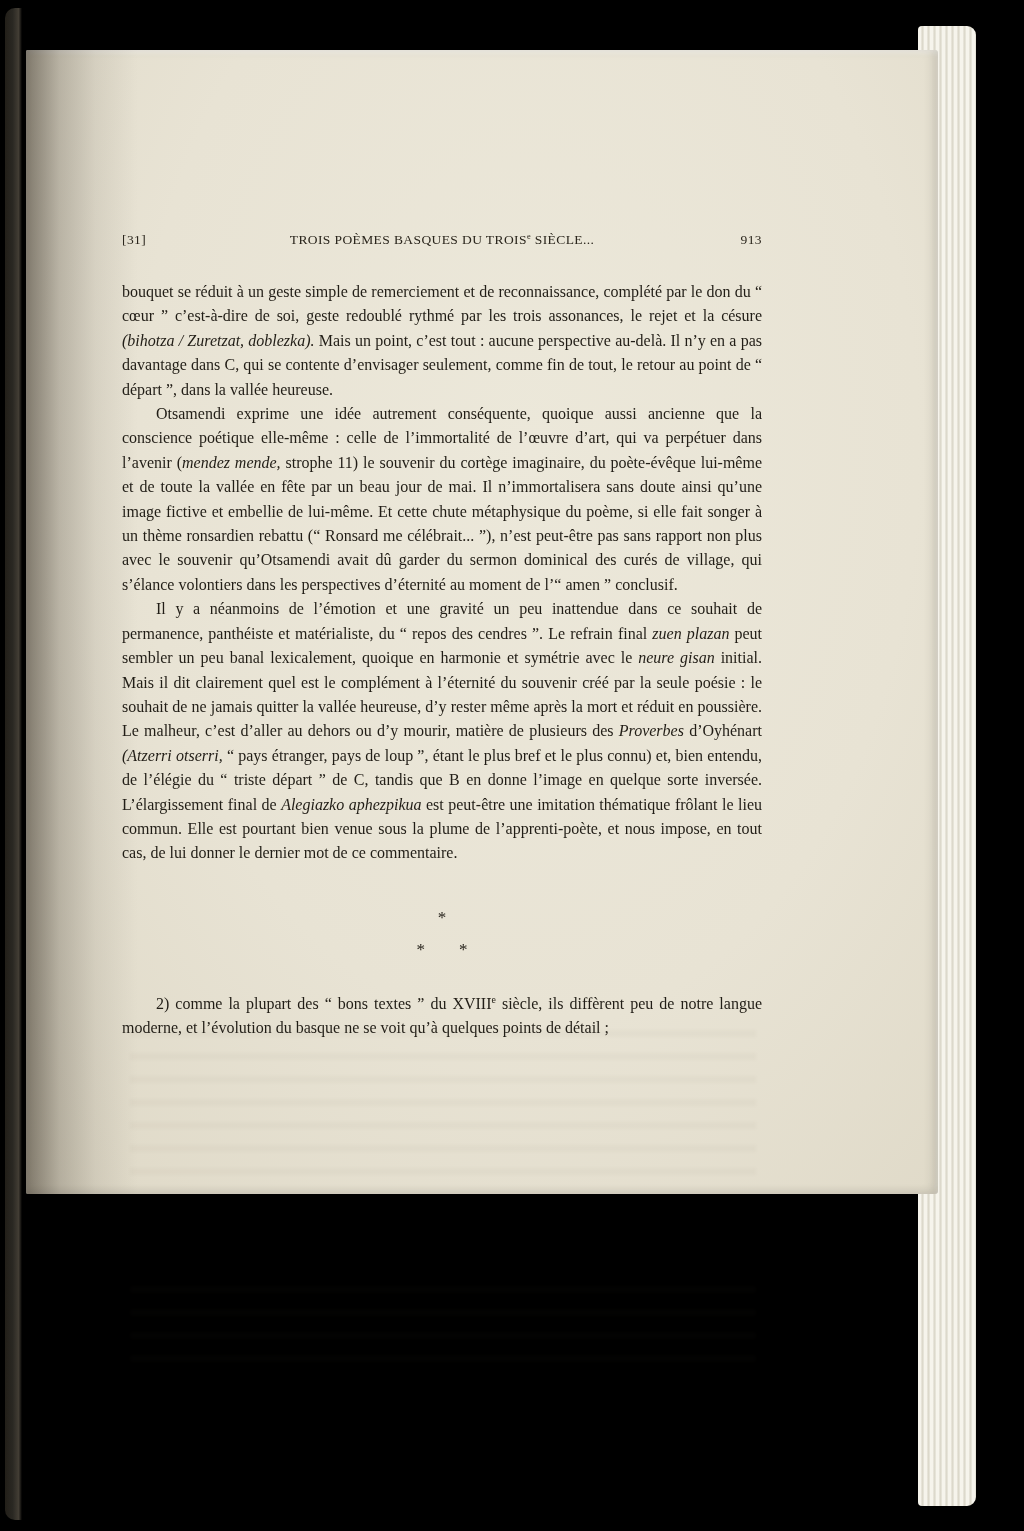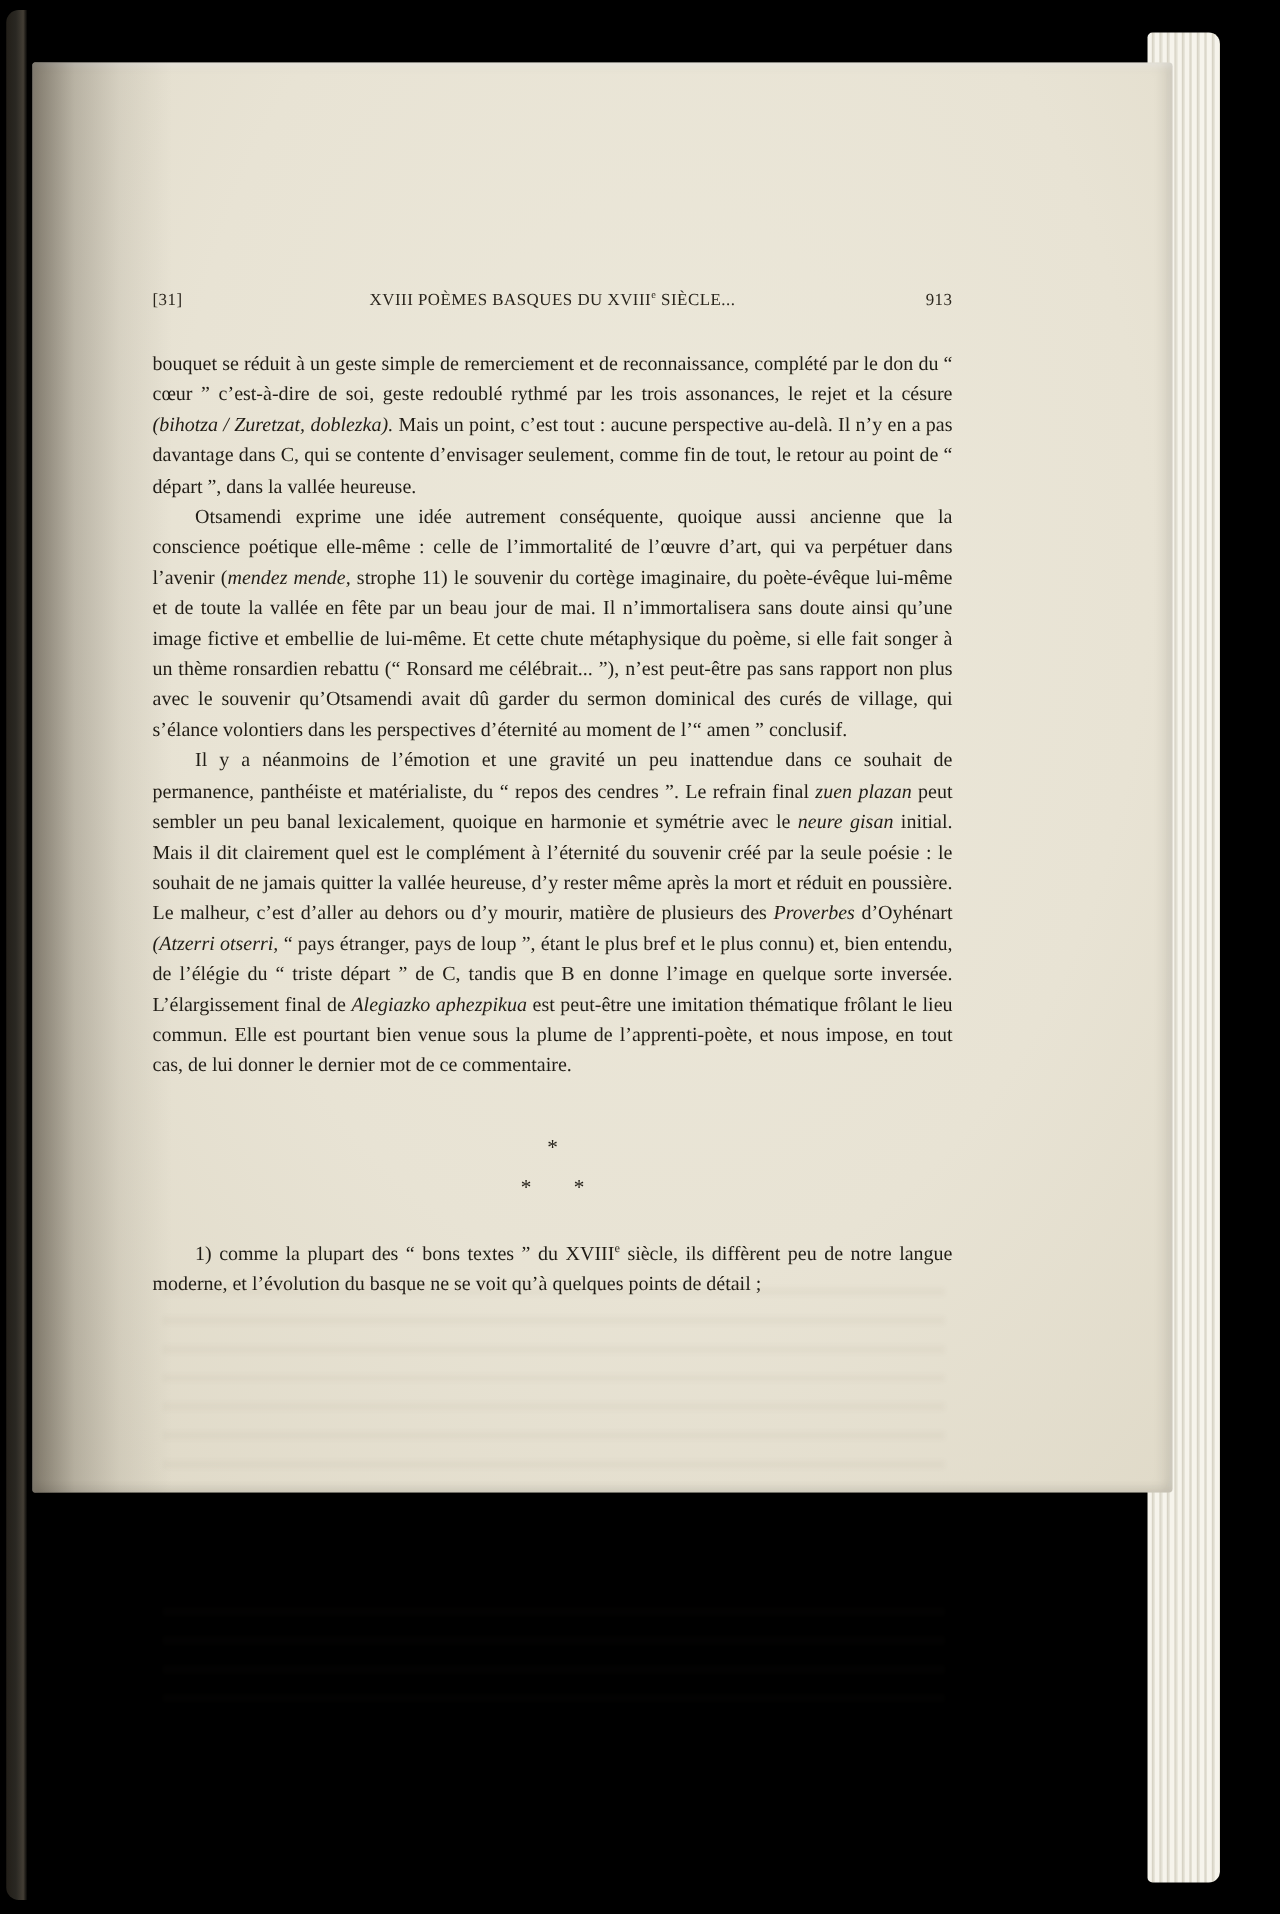--- a/index.html
+++ b/index.html
@@ -64,35 +64,35 @@
 
   <div class="page">
     <div class="gutter-shadow"></div>
     <div class="bleed bleed-a"></div>
     <div class="bleed bleed-b"></div>
 
     <div class="content">
 
       <div class="running-header">
         <span class="header-left">[31]</span>
-        <span class="header-title"><span>XVIII POÈMES BASQUES DU XVIII</span><sup>e</sup><span> SIÈCLE...</span></span>
+        <span class="header-title"><span>TROIS POÈMES BASQUES DU TROIS</span><sup>e</sup><span> SIÈCLE...</span></span>
         <span class="header-right">913</span>
       </div>
 
       <div class="body-text">
         <p class="para noindent"><span>bouquet se réduit à un geste simple de remerciement et de reconnaissance, complété par le don du “ cœur ” c’est-à-dire de soi, geste redoublé rythmé par les trois assonances, le rejet et la césure </span><i>(bihotza / Zuretzat, doblezka).</i><span> Mais un point, c’est tout : aucune perspective au-delà. Il n’y en a pas davantage dans C, qui se contente d’envisager seulement, comme fin de tout, le retour au point de “ départ ”, dans la vallée heureuse.</span></p>
         <p class="para"><span>Otsamendi exprime une idée autrement conséquente, quoique aussi ancienne que la conscience poétique elle-même : celle de l’immortalité de l’œuvre d’art, qui va perpétuer dans l’avenir (</span><i>mendez mende,</i><span> strophe 11) le souvenir du cortège imaginaire, du poète-évêque lui-même et de toute la vallée en fête par un beau jour de mai. Il n’immortalisera sans doute ainsi qu’une image fictive et embellie de lui-même. Et cette chute métaphysique du poème, si elle fait songer à un thème ronsardien rebattu (“ Ronsard me célébrait... ”), n’est peut-être pas sans rapport non plus avec le souvenir qu’Otsamendi avait dû garder du sermon dominical des curés de village, qui s’élance volontiers dans les perspectives d’éternité au moment de l’“ amen ” conclusif.</span></p>
         <p class="para"><span>Il y a néanmoins de l’émotion et une gravité un peu inattendue dans ce souhait de permanence, panthéiste et matérialiste, du “ repos des cendres ”. Le refrain final </span><i>zuen plazan</i><span> peut sembler un peu banal lexicalement, quoique en harmonie et symétrie avec le </span><i>neure gisan</i><span> initial. Mais il dit clairement quel est le complément à l’éternité du souvenir créé par la seule poésie : le souhait de ne jamais quitter la vallée heureuse, d’y rester même après la mort et réduit en poussière. Le malheur, c’est d’aller au dehors ou d’y mourir, matière de plusieurs des </span><i>Proverbes</i><span> d’Oyhénart </span><i>(Atzerri otserri,</i><span> “ pays étranger, pays de loup ”, étant le plus bref et le plus connu) et, bien entendu, de l’élégie du “ triste départ ” de C, tandis que B en donne l’image en quelque sorte inversée. L’élargissement final de </span><i>Alegiazko aphezpikua</i><span> est peut-être une imitation thématique frôlant le lieu commun. Elle est pourtant bien venue sous la plume de l’apprenti-poète, et nous impose, en tout cas, de lui donner le dernier mot de ce commentaire.</span></p>
       </div>
 
       <div class="separator">
         <div>*</div>
         <div>*  *</div>
       </div>
 
 
       <div class="section-body">
-        <p class="para"><span>1) comme la plupart des “ bons textes ” du XVIII</span><sup>e</sup><span> siècle, ils diffèrent peu de notre langue moderne, et l’évolution du basque ne se voit qu’à quelques points de détail ;</span></p>
+        <p class="para"><span>2) comme la plupart des “ bons textes ” du XVIII</span><sup>e</sup><span> siècle, ils diffèrent peu de notre langue moderne, et l’évolution du basque ne se voit qu’à quelques points de détail ;</span></p>
       </div>
 
     </div>
   </div>
 </div>
 
 </body></html>

